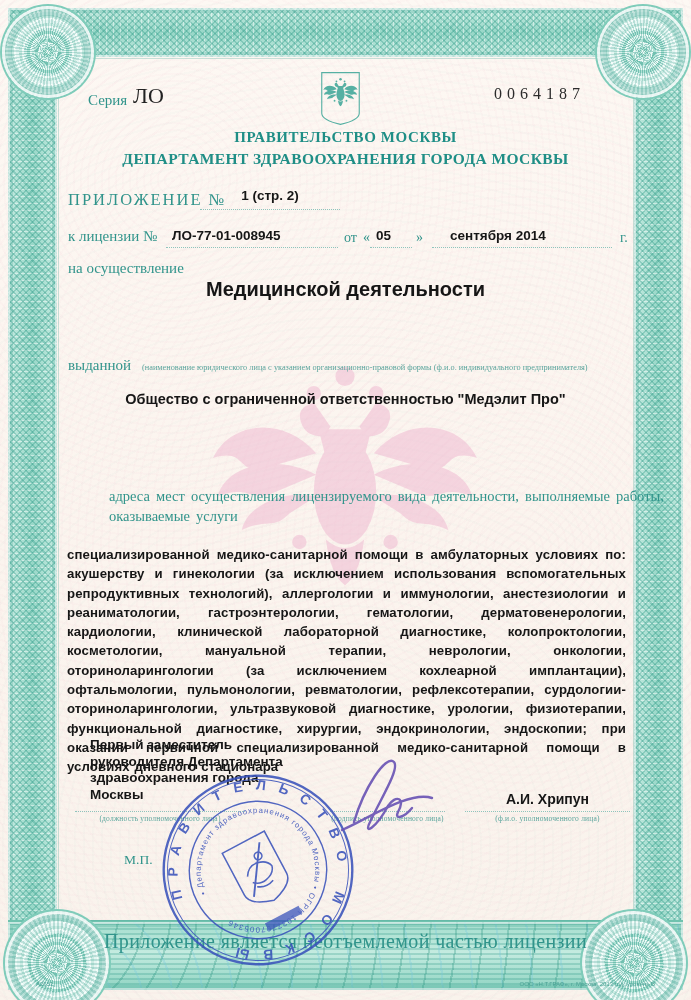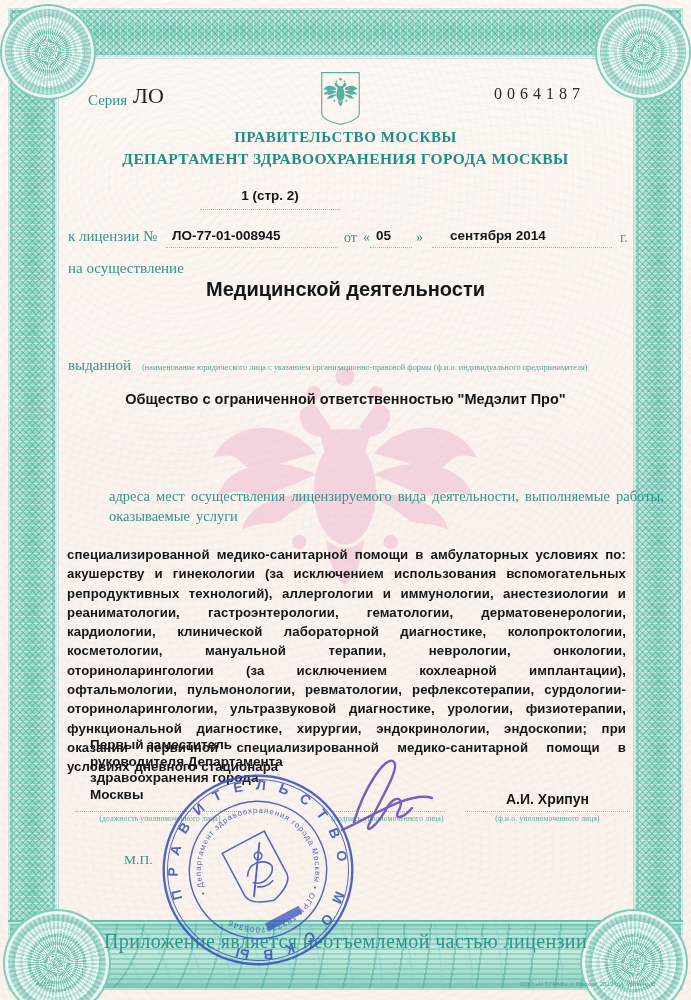--- a/index.html
+++ b/index.html
@@ -146,20 +146,21 @@
   <svg class="top-emblem" viewBox="0 0 120 150">
     <path d="M10,6 h100 v108 q0,18 -50,30 q-50,-12 -50,-30 z" fill="none" stroke="currentColor" stroke-width="3"></path>
     <use href="#eagle" x="10" y="18" width="100" height="84"></use>
   </svg>
 
   <div class="abs doc-number">0064187</div>
 
   <div class="abs teal-b center gov-title">ПРАВИТЕЛЬСТВО МОСКВЫ</div>
   <div class="abs teal-b center dept-title">ДЕПАРТАМЕНТ ЗДРАВООХРАНЕНИЯ ГОРОДА МОСКВЫ</div>
 
+  <div class="abs teal annex-label">ПРИЛОЖЕНИЕ №</div>
   <div class="abs ink annex-value">1 (стр. 2)</div>
   <div class="dotline" style="left:200px;top:209px;width:140px;"></div>
 
   <div class="abs teal lic-label">к лицензии №</div>
   <div class="abs ink lic-number">ЛО-77-01-008945</div>
   <div class="dotline" style="left:166px;top:247px;width:172px;"></div>
   <div class="abs teal lic-from">от</div>
   <div class="abs teal lic-qo">«</div>
   <div class="abs ink lic-day">05</div>
   <div class="dotline" style="left:370px;top:247px;width:42px;"></div>

